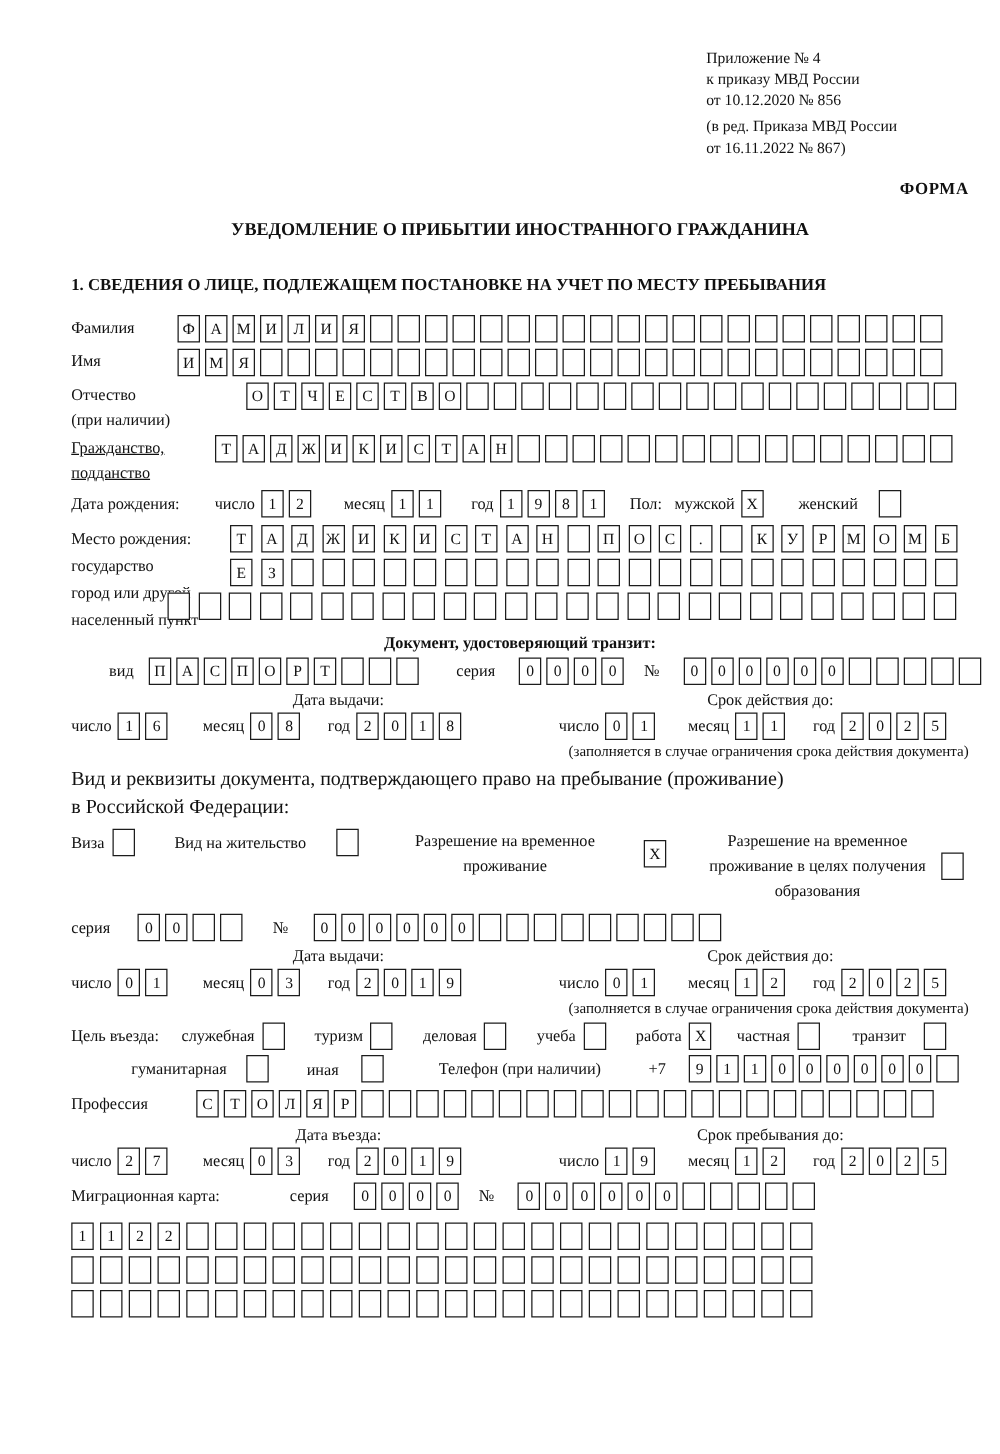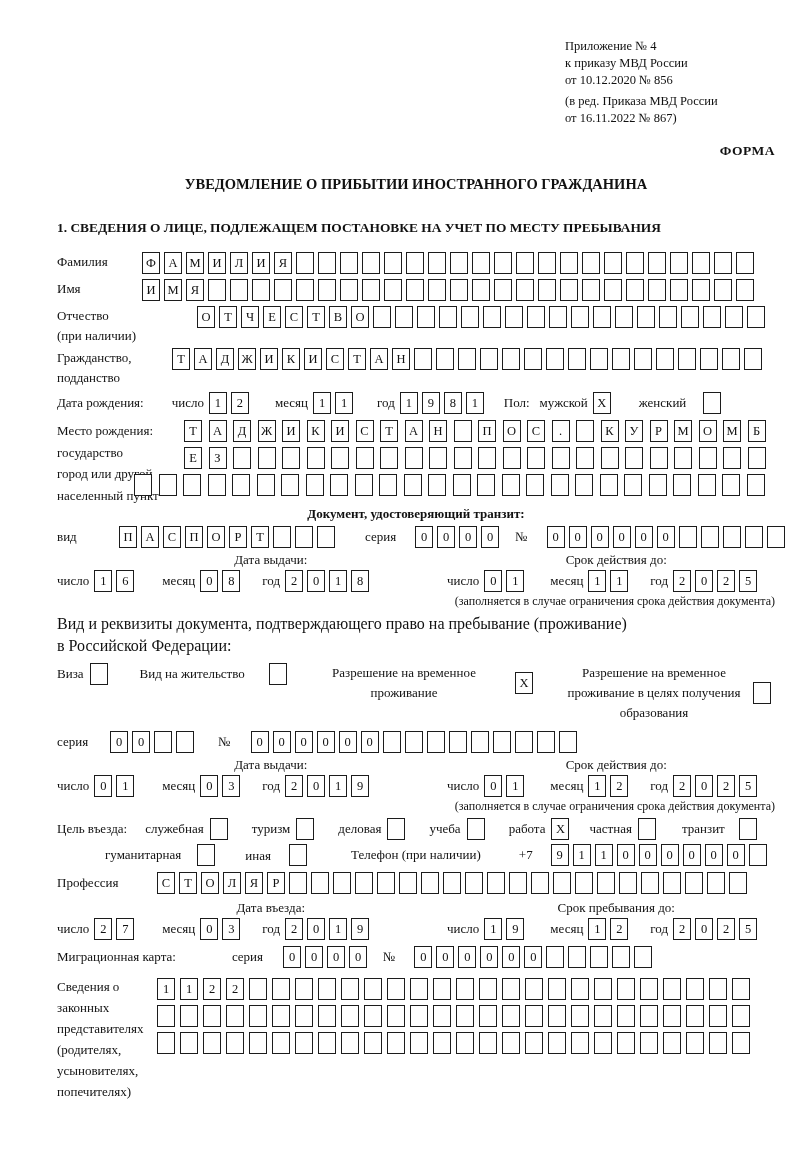--- a/index.html
+++ b/index.html
@@ -28,21 +28,21 @@
     display:inline-flex; align-items:center; justify-content:center;
     width:16px; height:20px; border:1.5px solid #1c1c1c; margin-right:4px;
     font-size:12.5px; line-height:1; flex:none; background:#fff; box-sizing:content-box;
   }
   .g6 .cell { margin-right:6.5px; }
   .g5 .cell { margin-right:5px; }
 
   .mt16 { margin-top:16px; } .mt5 { margin-top:5px; } .mt4 { margin-top:4px; }
   .mt6 { margin-top:6px; } .mt8 { margin-top:8px; } .mt2 { margin-top:2px; }
 
-  .w73 { width:73px; } .w128 { width:128px; } .w103 { width:103px; }
+  .w73 { width:73px; } .w128 { width:128px; } .w103 { width:103px;text-decoration:underline; }
   .w115 { width:115px; } .w88 { width:88px; } .w50 { width:50px; }
 
   .stack { display:flex; flex-direction:column; }
   .stack .cells { margin-bottom:5px; }
 
   
   .dg { display:flex; align-items:center; }
   .dg .lbl { margin-right:5px; }
   .dates-head { display:flex; font-size:13px; font-weight:normal; }
   .dates-head .dh-left { width:330px; text-align:center; margin-left:55px; }
@@ -324,21 +324,21 @@
           <span class="cell"></span>
           <span class="cell"></span>
           <span class="cell"></span>
           <span class="cell"></span>
         </div>
     </div>
   </div>
 
   <div style="text-align:center; font-weight:bold; font-size:13px; margin-top:0px;">Документ, удостоверяющий транзит:</div>
 
-  <div class="row mt4" style="align-items:center;">
+  <div class="row mt4" style="align-items:center;text-align:right;">
     <span class="lbl w50">вид</span>
     <span class="cells">
         <span class="cell">П</span>
         <span class="cell">А</span>
         <span class="cell">С</span>
         <span class="cell">П</span>
         <span class="cell">О</span>
         <span class="cell">Р</span>
         <span class="cell">Т</span>
         <span class="cell"></span>
@@ -712,21 +712,20 @@
         <span class="cell">0</span>
         <span class="cell"></span>
         <span class="cell"></span>
         <span class="cell"></span>
         <span class="cell"></span>
         <span class="cell"></span>
       </span>
   </div>
 
   <div class="row mt8">
-    <div class="lbl w88" style="line-height:21px;">Сведения о<br>законных<br>представителях<br>(родителях,<br>усыновителях,<br>попечителях)</div>
     <div class="stack" style="padding-top:2px;">
       <div class="cells g5">
           <span class="cell">1</span>
           <span class="cell">1</span>
           <span class="cell">2</span>
           <span class="cell">2</span>
           <span class="cell"></span>
           <span class="cell"></span>
           <span class="cell"></span>
           <span class="cell"></span>

